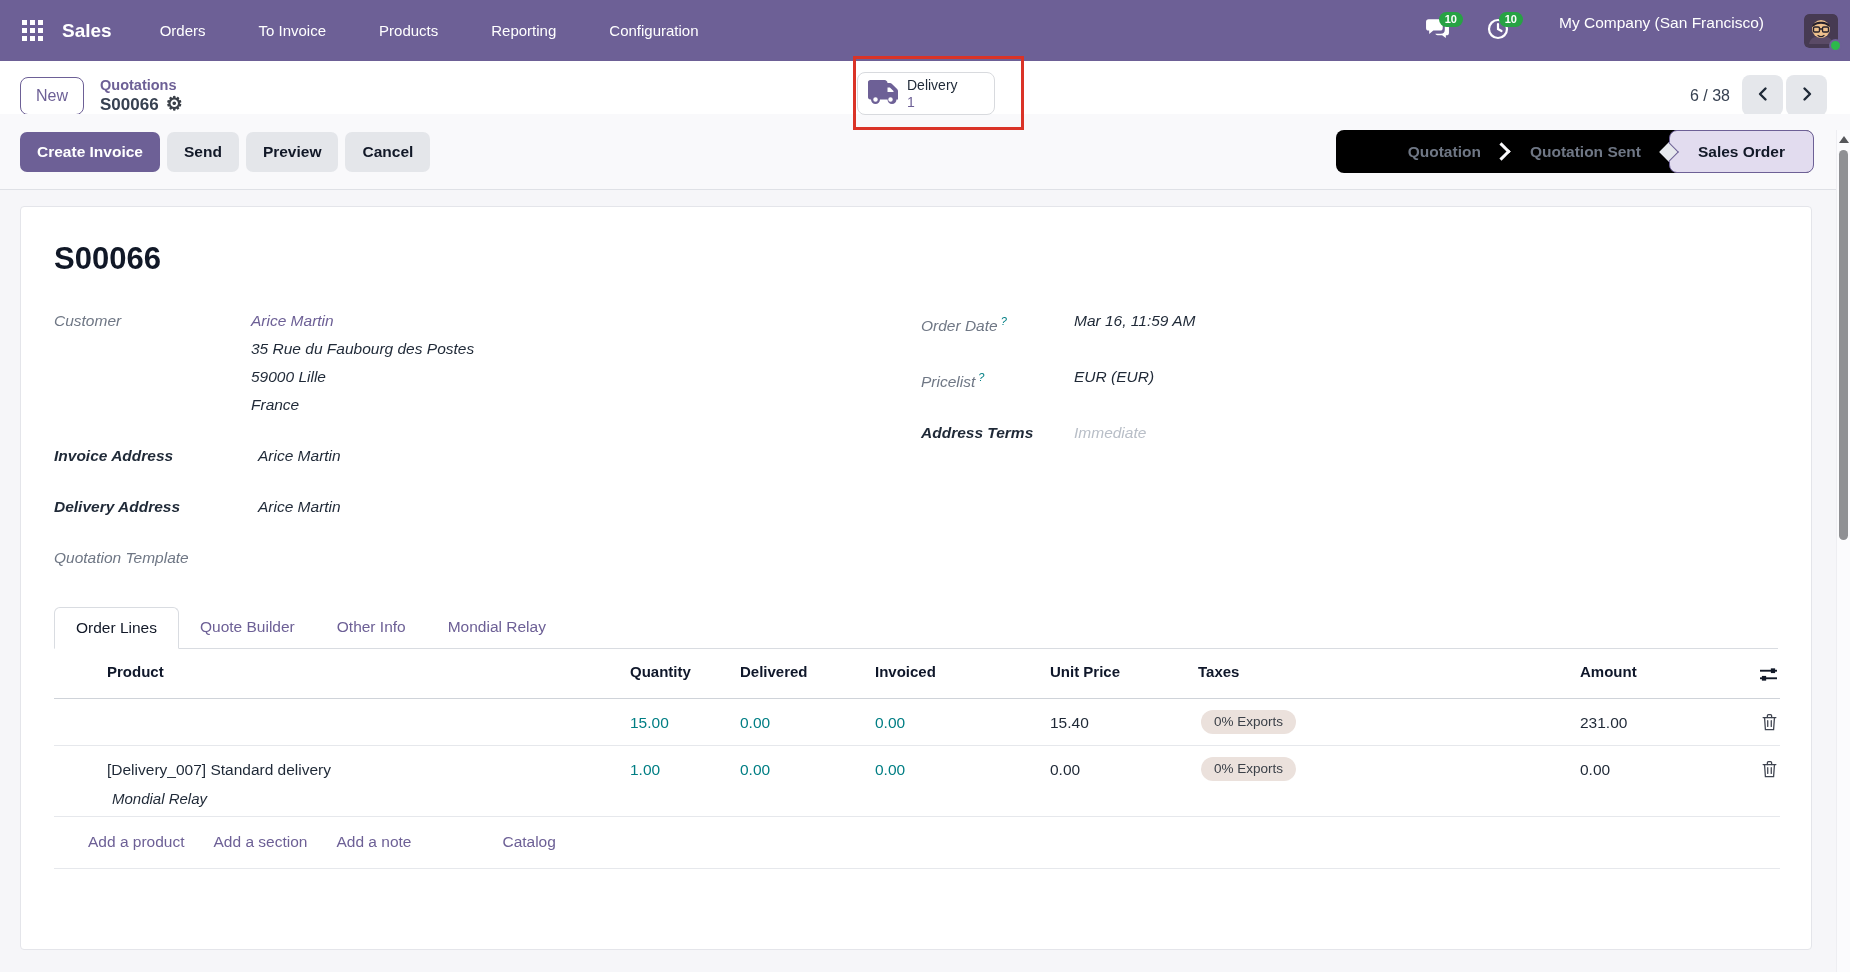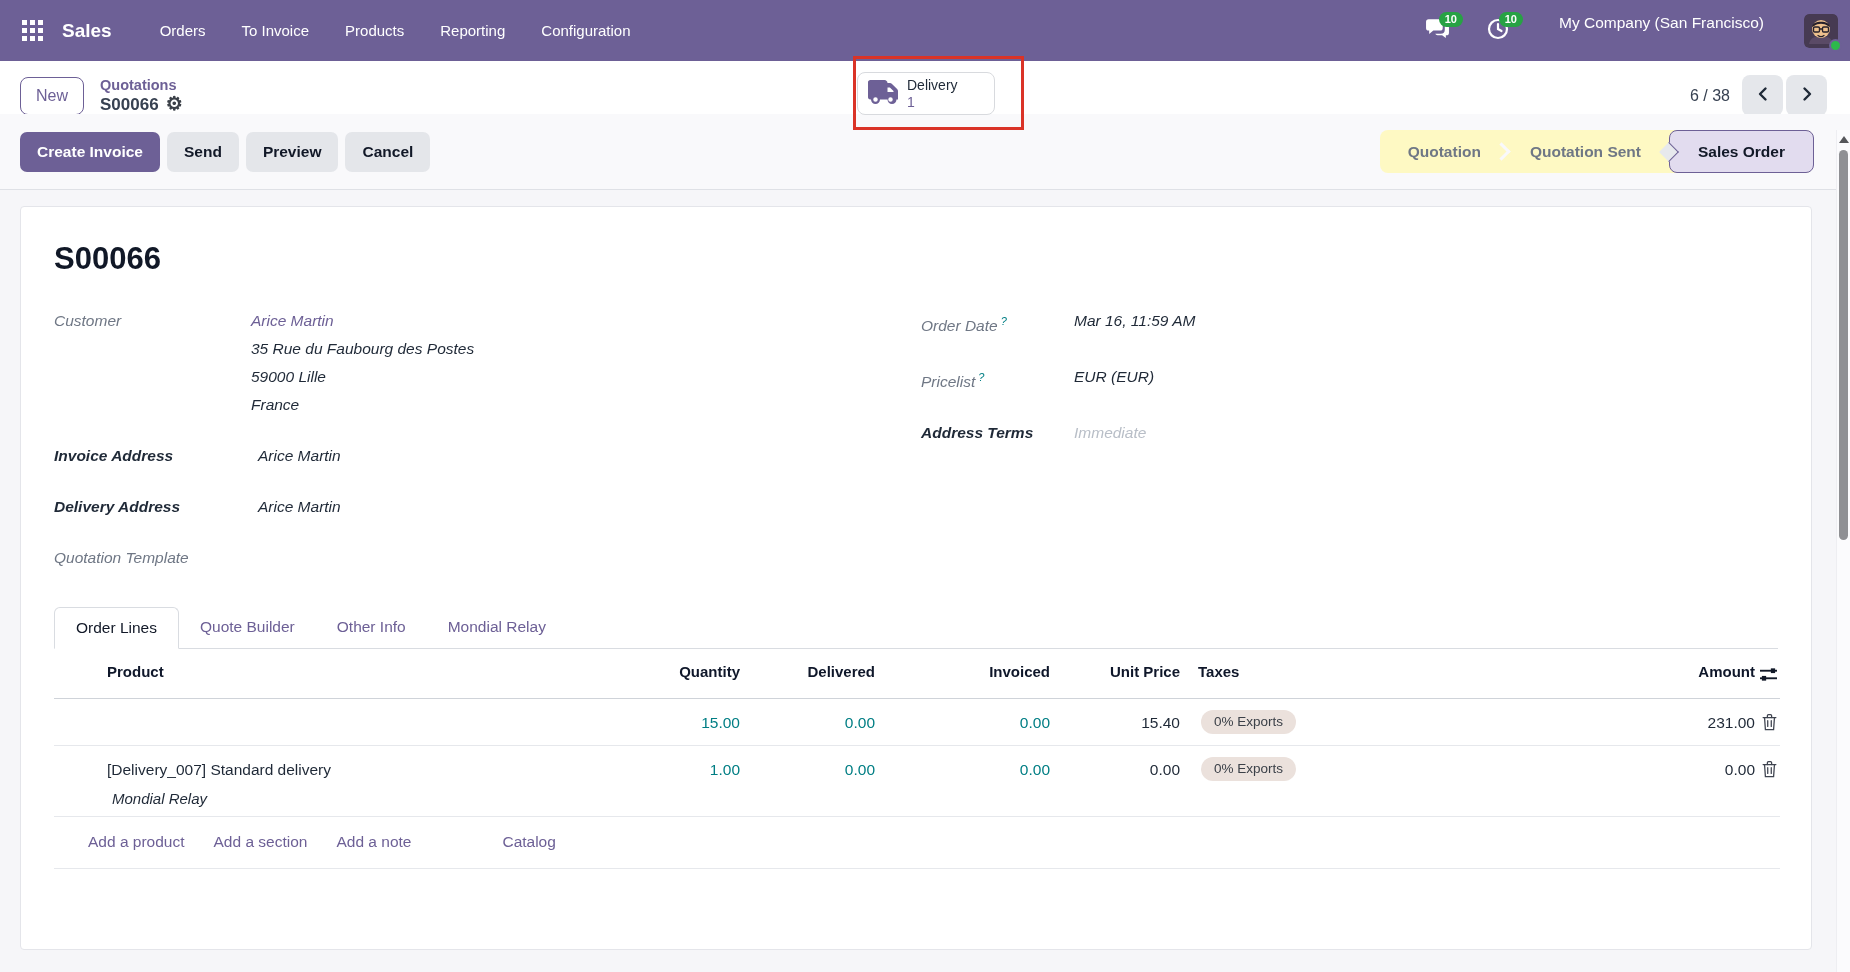--- a/index.html
+++ b/index.html
@@ -6,21 +6,21 @@
   html,body { width:1850px; height:972px; overflow:hidden;
     font-family:"Liberation Sans", sans-serif; background:#f6f6f9; }
 
   
   .navbar { position:absolute; left:0; top:0; width:1850px; height:61px;
     background:#6d6096; display:flex; align-items:center; padding:0 12px 0 22px; z-index:5; }
   .apps-grid { width:21px; height:21px; display:grid; grid-template-columns:repeat(3,5px);
     grid-template-rows:repeat(3,5px); gap:3px; cursor:pointer; }
   .apps-grid span { background:#fff; }
   .brand { color:#fff; font-size:19px; font-weight:700; margin:0 0 0 19px; cursor:pointer; }
-  .menus { display:flex; margin-left:30px; gap:0; }
+  .menus { display:flex; margin-left:30px; gap:17px; }
   .menus .menu-item { color:#fff; font-size:15px; padding:8px 18px; border-radius:6px; cursor:pointer; }
   .nav-right { margin-left:auto; display:flex; align-items:flex-start; gap:26px; }
   .icon-badge-wrap { position:relative; width:34px; height:34px; display:flex; align-items:center;
     justify-content:center; cursor:pointer; }
   .green-badge { position:absolute; top:-2px; right:-8px; background:#27a244; color:#fff;
     font-size:11px; font-weight:700; border-radius:9px; padding:2px 6px; line-height:1; }
   .company-name { color:#fff; font-size:15.5px; margin:0 14px 0 18px; cursor:pointer; }
   .avatar-wrap { position:relative; width:34px; height:34px; cursor:pointer; }
   .avatar-wrap svg { border-radius:5px; display:block; }
   .status-dot { position:absolute; right:-4px; bottom:-4px; width:13px; height:13px;
@@ -51,22 +51,22 @@
   .annotation-red-box { position:absolute; left:853px; top:56px; width:171px; height:74px;
     border:3px solid #da3327; z-index:7; pointer-events:none; }
 
   
   .statusbar { position:absolute; left:0; top:114px; width:1850px; height:76px; background:#f9f9fb;
     border-bottom:1px solid #dfe1e6; display:flex; align-items:center; padding:0 37px 0 20px; }
   .btn { font-size:15.5px; font-weight:600; border:none; border-radius:7px; padding:11px 17px;
     cursor:pointer; }
   .btn-primary { background:#6d6096; color:#fff; }
   .btn-secondary { background:#e4e6ea; color:#111827; margin-left:7px; }
-  .stages { margin-left:auto; display:flex; align-items:center; background:#fef9c3;
-    border-radius:8px; height:43px; }
+  .stages { margin-left:auto; display:flex; align-items:center; background:#000000;
+    border-radius:8px; height:43px;padding-left:44px; }
   .stage { font-size:15.5px; color:#6f7785; font-weight:600; padding:0 28px; display:flex;
     align-items:center; height:100%; cursor:pointer; }
   .stage-sep { width:13px; height:13px; transform:rotate(45deg); border-top:3px solid #f9f9fb;
     border-right:3px solid #f9f9fb; margin:0 -6px 0 -14px; }
   .stage-active { position:relative; background:#e2dcef; border:1px solid #6d6096; border-radius:8px;
     color:#111827; font-weight:700; height:43px; margin-right:-1px; }
   .stage-active::before { content:""; position:absolute; left:-8px; top:50%; width:13px; height:13px;
     background:#e7e9ed; border-top:1px solid #6d6096; border-right:1px solid #6d6096;
     transform:translateY(-50%) rotate(45deg); }
 
@@ -92,21 +92,21 @@
   .tab { font-size:15.5px; padding:11px 21px; color:#6d6096; cursor:pointer; margin-bottom:-1px; }
   .tab.active { background:#fff; color:#111827; font-weight:500; border:1px solid #d9dce1;
     border-bottom:1px solid #fff; border-radius:6px 6px 0 0; }
 
   
   .ol-table { width:1726px; }
   .ol-grid { display:grid; grid-template-columns:36px 540px 110px 135px 175px 130px 400px 175px 1fr;
     align-items:start; }
   .ol-head { border-bottom:1px solid #cfd3d9; padding:14px 0 12px; }
   .ol-head > div { font-size:15px; font-weight:700; color:#0f172a; }
-  .num { text-align:right; }
+  .num { text-align:left; }
   .ol-row { border-bottom:1px solid #e6e8ec; padding:11px 0 9px; }
   .cell { font-size:15.5px; color:#1f2937; line-height:26px; }
   .cell.teal { color:#017e84; }
   .prod-link { color:#6d6096; cursor:pointer; }
   .prod-desc { font-style:italic; font-size:15px; color:#1f2937; margin-top:7px; padding-left:5px; }
   .drag-handle { margin:9px 0 0 14px; width:3px; height:3px; background:#b3b6bc; border-radius:50%;
     color:#b3b6bc; box-shadow:6px 0 0 currentColor, 0 6px 0 currentColor, 6px 6px 0 currentColor,
     0 12px 0 currentColor, 6px 12px 0 currentColor; cursor:grab; }
   .tag { display:inline-block; background:#ebe1dc; color:#3b4048; font-size:13.5px; font-weight:500;
     border-radius:999px; padding:4px 13px; line-height:1.2; margin-left:3px; cursor:pointer; }

